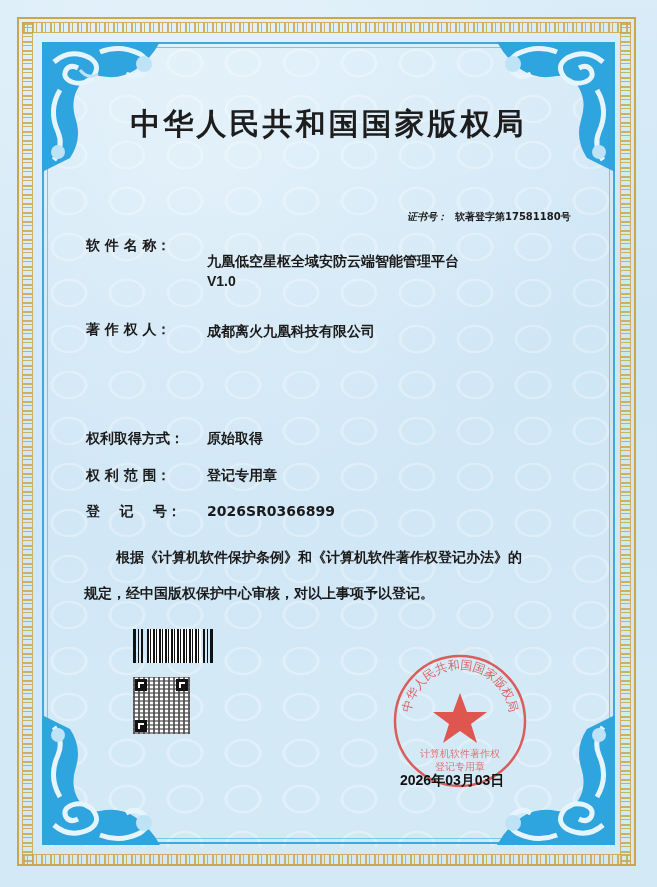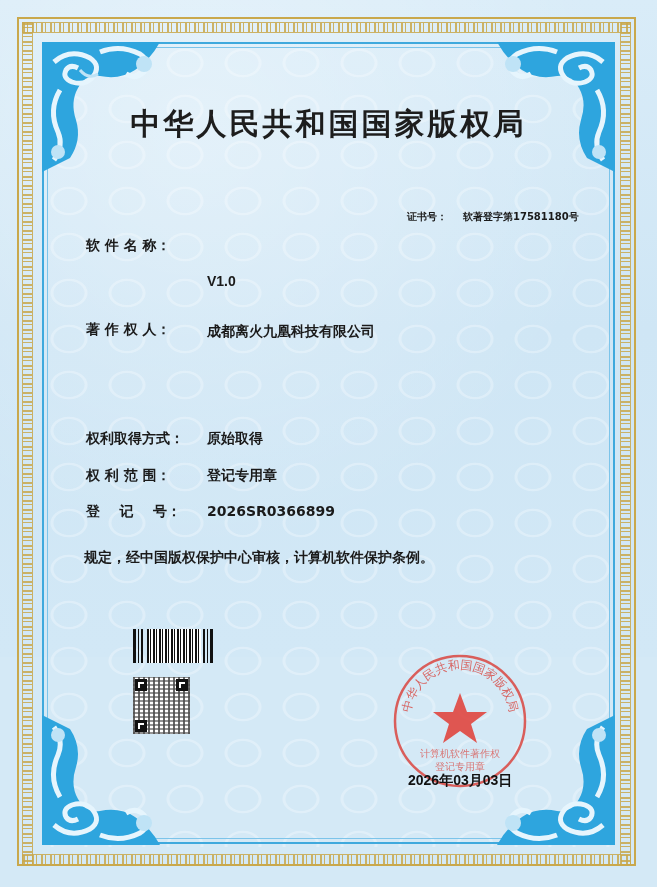--- a/index.html
+++ b/index.html
@@ -61,21 +61,21 @@
     position:absolute; left:0; width:657px; text-align:center;
     font-family:"DejaVu Serif", serif; font-weight:bold;
     color:#1d1d1d; font-size:30px; letter-spacing:3px;
   }
   .title.l1 { top:104px; }
   .title.l2 { top:152px; }
 
   .cert-no {
     position:absolute; left:407px; top:210px; font-size:10px; font-weight:bold; color:#1a1a1a;
   }
-  .cert-no .lbl { margin-right:16px; }
+  .cert-no .lbl { margin-right:8px;font-style:italic; }
 
   .field-label {
     position:absolute; left:86px; font-size:14px; font-weight:bold; color:#1a1a1a;
     white-space:pre;
   }
   .field-value {
     position:absolute; left:207px; font-size:14px; font-weight:bold; color:#1a1a1a;
   }
   .field-value.mono { font-family:Liberation Sans, sans-serif; }
 
@@ -111,21 +111,20 @@
       repeating-linear-gradient(0deg, rgba(17,17,17,0.6) 0 2px, transparent 2px 4px);
     opacity:0.75;
   }
 
   .seal {
     position:absolute; left:390px; top:651px; width:140px; height:140px;
   }
   .date {
     position:absolute; left:400px; top:772px; font-size:14px; font-weight:bold; color:#111;
     font-family:"Liberation Sans", sans-serif;
-    margin-left:8px;
   }
 </style>
 </head>
 <body>
 
 <div class="page">
   <div class="watermark"></div>
 
   <div class="gold-outer"></div>
   <div class="greek top"></div>
@@ -170,36 +169,38 @@
     <circle cx="18" cy="112" r="7" fill="#bfe3f6"></circle>
   </svg>
 
   <div class="title l1">中华人民共和国国家版权局</div>
 
   <div class="cert-no">
     <span class="lbl">证书号：</span><span>软著登字第17581180号</span>
   </div>
 
   <div class="field-label" style="top:237px;">软 件 名 称：</div>
+  <div class="field-value" style="top:253px;">九凰低空星枢全域安防云端智能管理平台</div>
   <div class="field-value mono" style="top:273px;">V1.0</div>
 
   <div class="field-label" style="top:321px;">著 作 权 人：</div>
   <div class="field-value" style="top:323px;">成都离火九凰科技有限公司</div>
 
   <div class="field-label" style="top:430px;">权利取得方式：</div>
   <div class="field-value" style="top:430px;">原始取得</div>
 
   <div class="field-label" style="top:467px;text-align:right;">权 利 范 围：</div>
   <div class="field-value" style="top:467px;">登记专用章</div>
 
   <div class="field-label" style="top:503px;">登    记    号：</div>
   <div class="field-value" style="top:503px;">2026SR0366899</div>
 
   <div class="para" style="top:539px;">
-    <div><span>规定，经中国版权保护中心审核，计算机软件保护条例。</span></div>
+    <div><span class="indent"></span><span>根据《计算机软件保护条例》和《计算机软件著作权登记办法》的</span></div>
+    <div><span>规定，经中国版权保护中心审核，对以上事项予以登记。</span></div>
   </div>
 
   <div class="barcode"></div>
   <div class="barcode-mid"></div>
 
   <div class="qr">
     <div class="dots"></div>
     <div class="finder" style="left:2px;top:2px;"></div>
     <div class="finder" style="left:43px;top:2px;"></div>
     <div class="finder" style="left:2px;top:43px;"></div>

